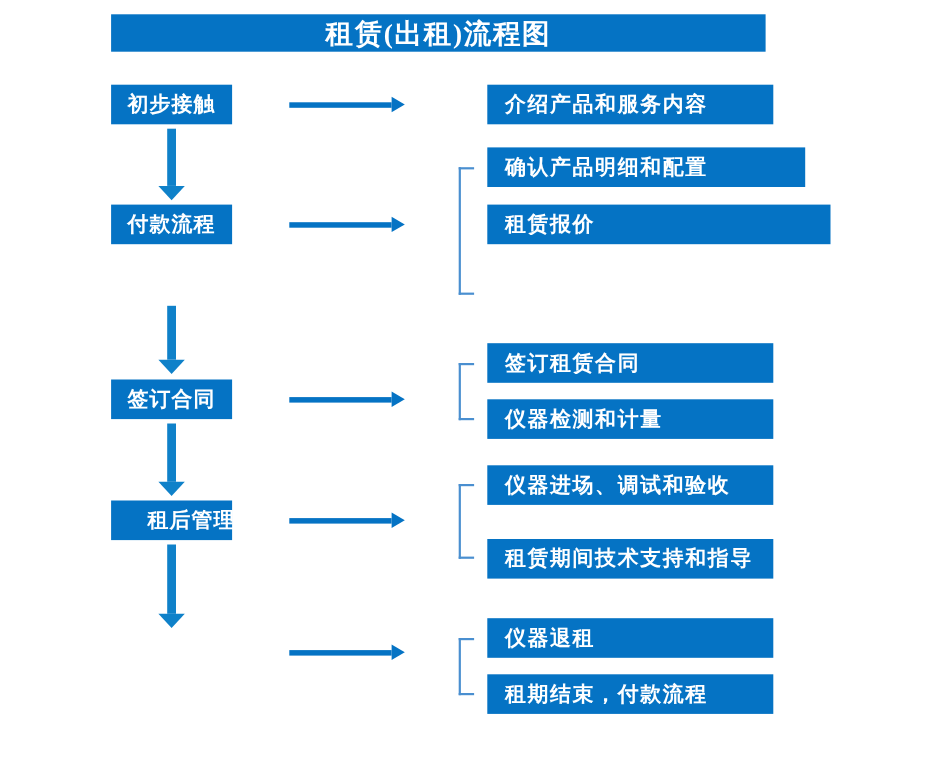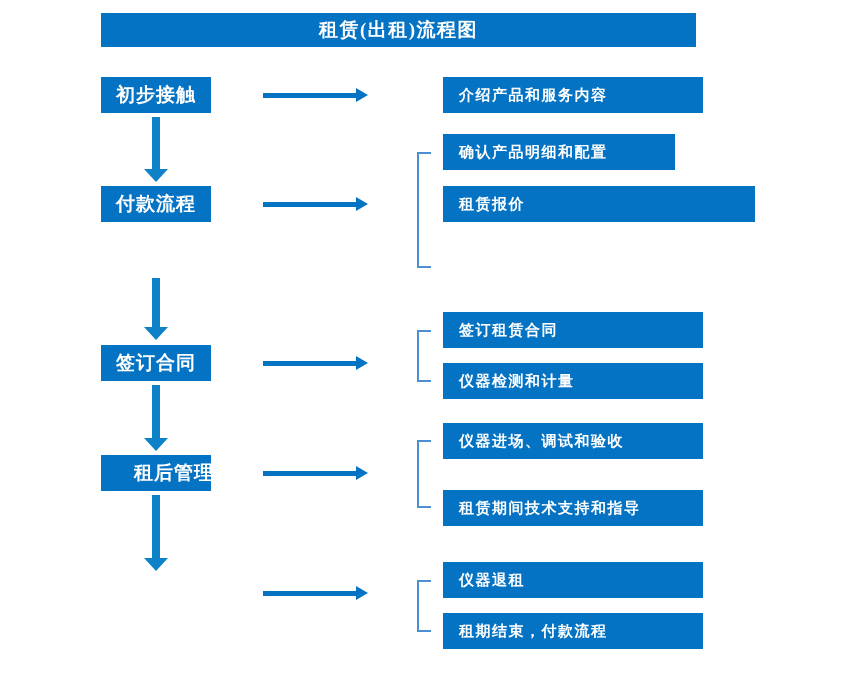--- a/index.html
+++ b/index.html
@@ -23,32 +23,32 @@
     color: #ffffff;
     font-weight: bold;
     display: flex;
     align-items: center;
     box-sizing: border-box;
     letter-spacing: 1px;
     white-space: nowrap;
   }
   .title-box {
     justify-content: center;
-    font-size: 19px;
+    font-size: 25px;
     letter-spacing: 1.5px;
   }
   .stage-box {
     justify-content: center;
     font-size: 19px;
     letter-spacing: 1px;
   }
   .detail-box {
     justify-content: flex-start;
     padding-left: 16px;
-    font-size: 15px;
+    font-size: 19px;
     letter-spacing: 1.5px;
   }
   
   .h-arrow {
     position: absolute;
     height: 20px;
   }
   .h-arrow .shaft {
     position: absolute;
     left: 0;
@@ -161,21 +161,21 @@
   <div class="bracket" style="left:417px; top:152px; height:116px;"></div>
 
   <div class="bracket" style="left:417px; top:330px; height:52px;"></div>
 
   <div class="bracket" style="left:417px; top:440px; height:68px;"></div>
 
   <div class="bracket" style="left:417px; top:580px; height:52px;"></div>
 
   <div class="box detail-box" style="left:443px; top:77px; width:260px; height:36px;">介绍产品和服务内容</div>
 
-  <div class="box detail-box" style="left:443px; top:134px; width:232px; height:36px;padding-left:16px;">确认产品明细和配置</div>
+  <div class="box detail-box" style="left:443px; top:134px; width:289px; height:36px;padding-left:16px;">确认产品明细和配置</div>
 
   <div class="box detail-box" style="left:443px; top:186px; width:312px; height:36px;">租赁报价</div>
 
 
   <div class="box detail-box" style="left:443px; top:312px; width:260px; height:36px;">签订租赁合同</div>
 
   <div class="box detail-box" style="left:443px; top:363px; width:260px; height:36px;">仪器检测和计量</div>
 
   <div class="box detail-box" style="left:443px; top:423px; width:260px; height:36px;">仪器进场、调试和验收</div>
 

